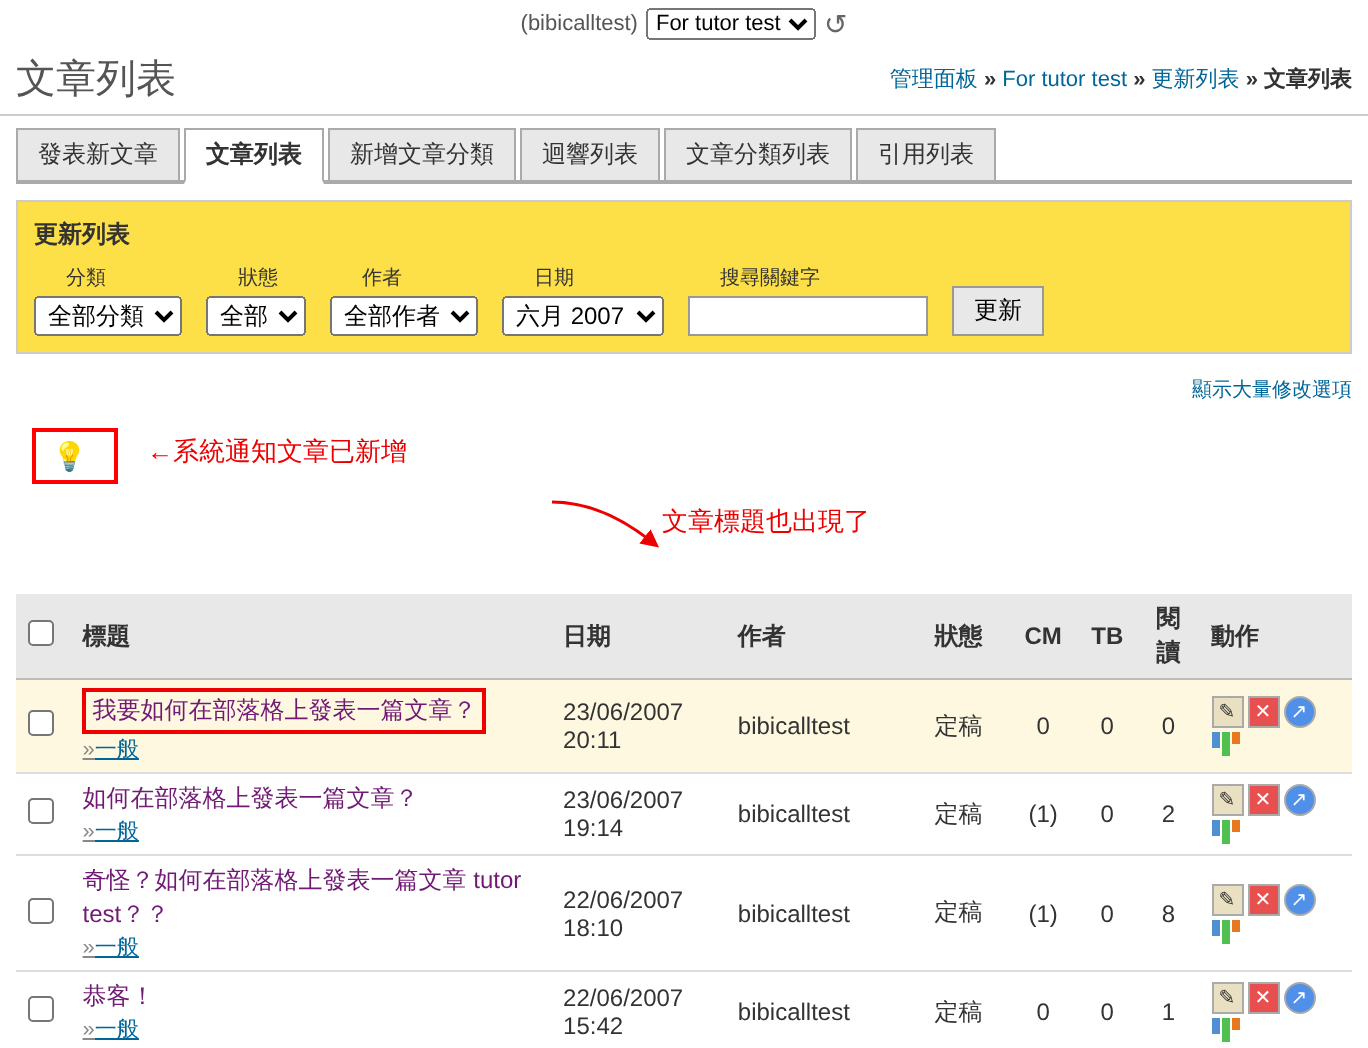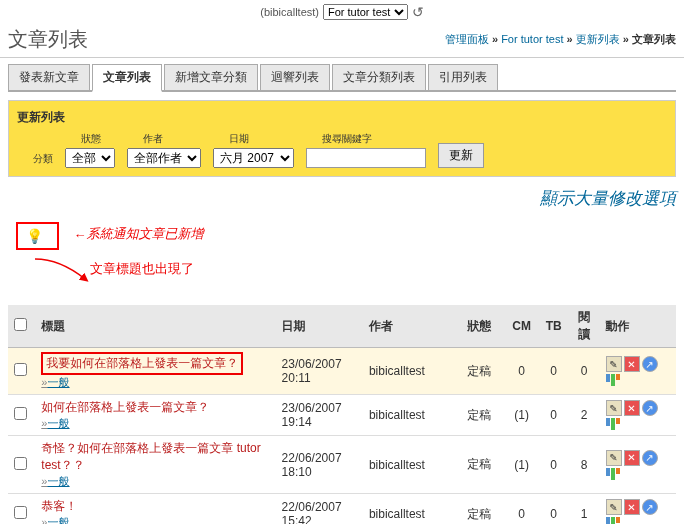--- a/index.html
+++ b/index.html
@@ -43,21 +43,21 @@
     .filter-label { font-size: 10px; margin-bottom: 2px; margin-left: 16px; }
     .filter-select { font-size: 12px; padding: 1px 2px; }
     .update-btn {
       padding: 3px 10px; font-size: 12px; cursor: pointer;
       background: #e8e8e8; border: 1px solid #999;
     }
     .search-input { font-size: 12px; border: 1px solid #999; padding: 2px 4px; width: 120px; }
 
     
     .bulk-edit-row { text-align: right; padding: 2px 8px; }
-    .bulk-edit-link { font-size: 17px; color: #069; text-decoration: none; cursor: pointer; font-style: italic; }
+    .bulk-edit-link { font-size: 10px; color: #069; text-decoration: none; cursor: pointer; }
 
     
     .success-notice {
       display: flex; align-items: center;
       margin: 6px 8px 2px 8px;
       border: 2px solid #f00; padding: 4px 8px;
       background: #fff; width: fit-content;
     }
     .bulb-icon { color: #e8a000; font-size: 14px; margin-right: 6px; }
     .success-text { font-weight: bold; color: #333; font-size: 13px; }
@@ -74,21 +74,21 @@
     .check-col { width: 20px; }
     .title-col { width: 220px; }
     .date-col { width: 80px; }
     .author-col { width: 90px; }
     .status-col { width: 40px; }
     .cm-col { width: 28px; text-align: center; }
     .tb-col { width: 28px; text-align: center; }
     .read-col { width: 28px; text-align: center; }
     .action-col { width: 70px; }
 
-    .article-title { color: #b91c1c; text-decoration: none; cursor: pointer; }
+    .article-title { color: #701a75; text-decoration: none; cursor: pointer; }
     .article-sub { color: #888; font-size: 11px; text-decoration: underline; }
     .article-sub a { color: #069; }
 
     .status-badge { color: #333; font-size: 12px; }
 
     
     .action-icons { display: flex; align-items: center; gap: 2px; flex-wrap: wrap; }
     .action-icon {
       width: 16px; height: 16px; display: inline-flex; align-items: center; justify-content: center;
       cursor: pointer; font-size: 11px;
@@ -101,21 +101,21 @@
     .bar2 { width: 4px; height: 7px; background: #50c050; }
     .bar3 { width: 4px; height: 13px; background: #e87820; }
 
     .highlighted-row td { background: #fff8e0; }
 
     .col-header-read { font-size: 11px; }
 
     .table-wrapper { padding: 17px 8px; }
 
     .arrow-annotation-wrapper {
-      display: flex; align-items: center; margin: 2px 8px 4px 30px;
+      display: flex; align-items: center; margin: 2px 8px 4px 30px; justify-content: center;
     }
     .red-label { color: #e00; font-size: 13px; }
   </style>
 </head>
 <body>
 
 <div class="top-bar">
   <span>(bibicalltest)</span>
   <select>
     <option>For tutor test</option>
@@ -143,20 +143,23 @@
   <a class="tab">迴響列表</a>
   <a class="tab">文章分類列表</a>
   <a class="tab">引用列表</a>
 </div>
 
 <div class="filter-box">
   <div class="filter-title">更新列表</div>
   <div class="filter-row">
     <div class="filter-item">
       <span class="filter-label">分類</span>
+      <select class="filter-select">
+        <option>全部分類</option>
+      </select>
     </div>
     <div class="filter-item">
       <span class="filter-label">狀態</span>
       <select class="filter-select">
         <option>全部</option>
       </select>
     </div>
     <div class="filter-item">
       <span class="filter-label">作者</span>
       <select class="filter-select">
@@ -180,21 +183,21 @@
 </div>
 
 <div class="bulk-edit-row">
   <a class="bulk-edit-link">顯示大量修改選項</a>
 </div>
 
 <div style="display:flex; align-items:center; margin: 4px 8px 2px 8px;">
   <div class="success-notice">
     <span class="bulb-icon">💡</span>
   </div>
-  <div style="margin-left:6px; color:#e00; font-size:13px;font-style:italic;">←系統通知文章已新增</div>
+  <div style="margin-left:6px; color:#e00; font-size:13px;">←系統通知文章已新增</div>
 </div>
 
 <div class="arrow-annotation-wrapper">
   <svg width="60" height="30">
     <defs>
       <marker id="ah" markerWidth="6" markerHeight="6" refX="3" refY="3" orient="auto">
         <path d="M0,0 L0,6 L6,3 z" fill="#e00"></path>
       </marker>
     </defs>
     <path d="M5,5 Q30,5 55,25" stroke="#e00" stroke-width="1.5" fill="none" marker-end="url(#ah)"></path>

